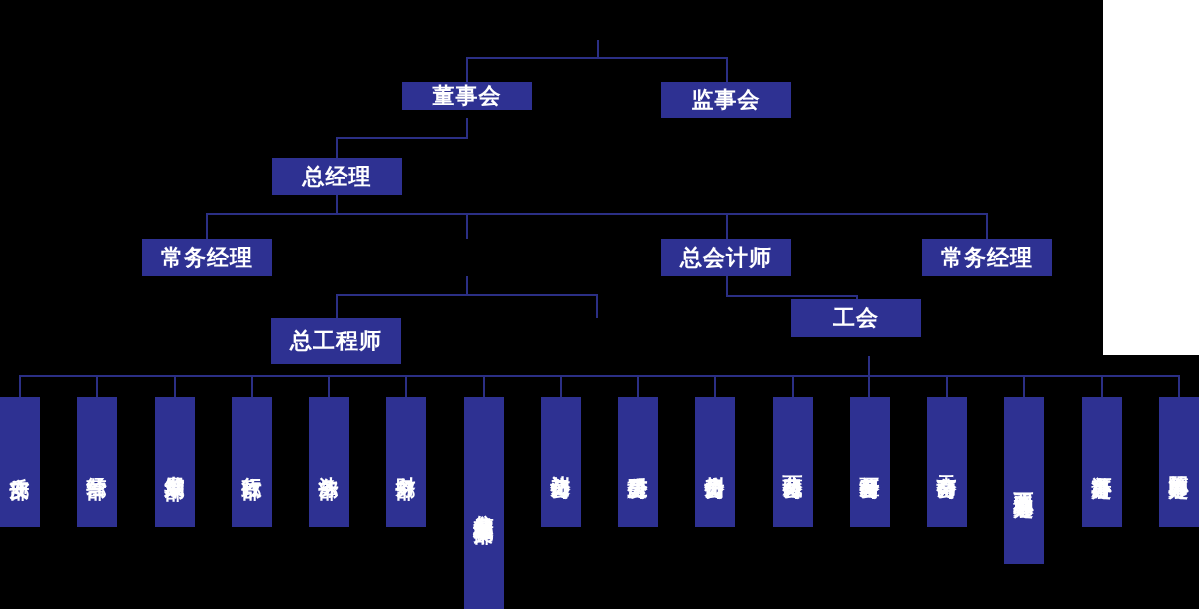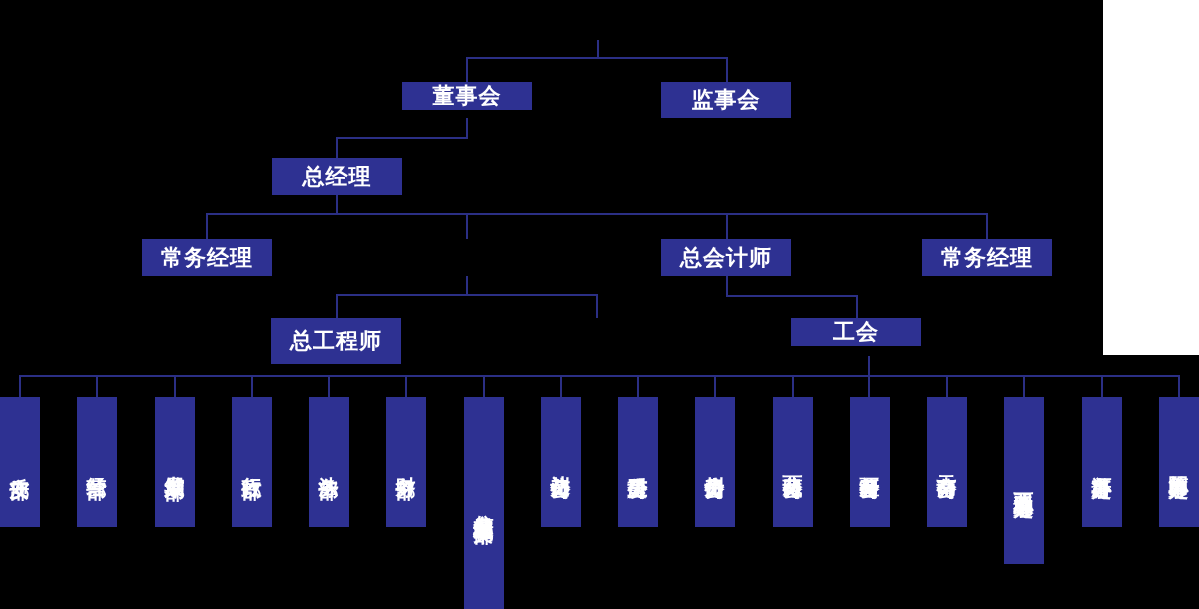--- a/index.html
+++ b/index.html
@@ -89,21 +89,21 @@
   <div class="node" style="left:402px;top:82px;height:28px">董事会</div>
   <div class="node" style="left:661px;top:82px;height:36px">监事会</div>
 
   <div class="node" style="left:272px;top:158px">总经理</div>
 
   <div class="node" style="left:142px;top:239px">常务经理</div>
   <div class="node" style="left:661px;top:239px">总会计师</div>
   <div class="node" style="left:922px;top:239px">常务经理</div>
 
   <div class="node" style="left:271px;top:318px;height:46px">总工程师</div>
-  <div class="node" style="left:791px;top:318px;height:28px">工会</div>
+  <div class="node" style="left:791px;top:299px;height:38px">工会</div>
 
   <div class="vnode" style="left:0px">质安部</div>
   <div class="vnode" style="left:77px">经营部</div>
   <div class="vnode" style="left:155px">发展策划部</div>
   <div class="vnode" style="left:232px">行政部</div>
   <div class="vnode" style="left:309px">法务部</div>
   <div class="vnode" style="left:386px">财务部</div>
   <div class="vnode" style="left:464px;height:212px">信息部及业绩档案部</div>
   <div class="vnode" style="left:541px">达州分公司</div>
   <div class="vnode" style="left:618px">重庆分公司</div>

